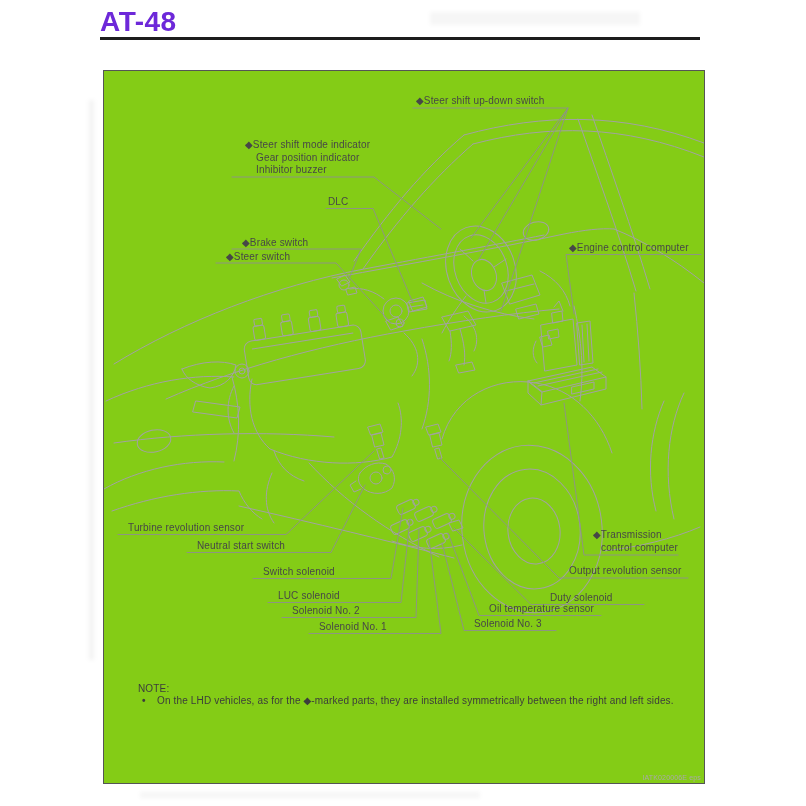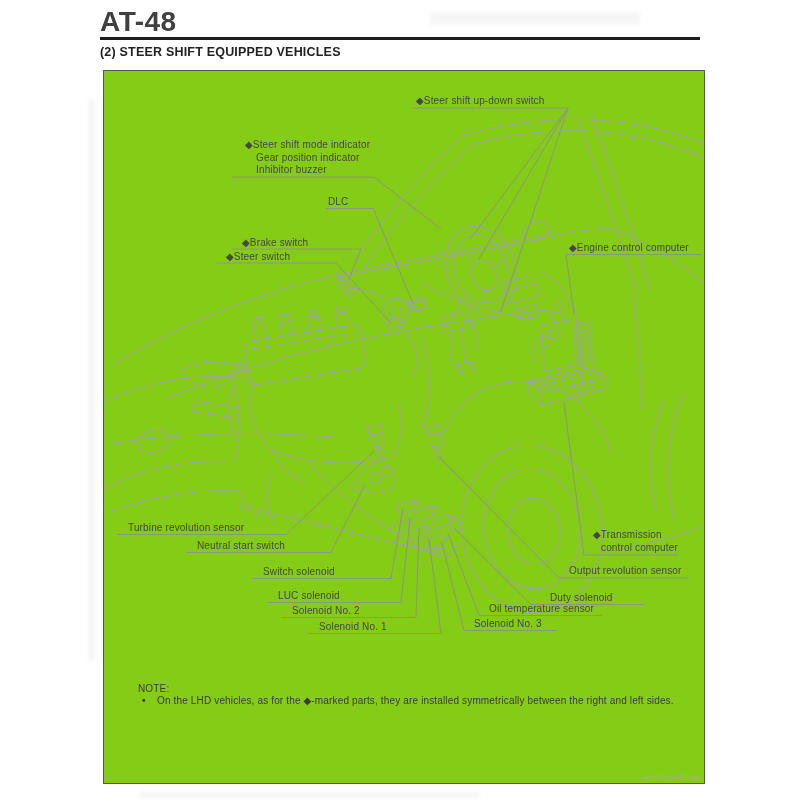--- a/index.html
+++ b/index.html
@@ -1,19 +1,19 @@
 <!DOCTYPE html>
 <html><head>
 <meta charset="utf-8">
 <style>
   html,body{margin:0;padding:0;background:#ffffff;}
   .page{position:relative;width:806px;height:806px;background:#ffffff;overflow:hidden;
         font-family:"Liberation Sans", sans-serif;color:#333;}
   .hdr-title{position:absolute;left:100px;top:6px;font-size:28px;font-weight:bold;
-             letter-spacing:0.5px;color:#404040;}
+             letter-spacing:0.5px;color:#6d28d9;}
   .hdr-rule{position:absolute;left:100px;top:37px;width:600px;height:3px;background:#1d1d1d;}
   .section-title{position:absolute;left:100px;top:45px;font-size:12.5px;font-weight:bold;
                  letter-spacing:0.2px;color:#222;}
   .figure-box{position:absolute;left:103px;top:70px;width:600px;height:712px;
               border:1.4px solid #555;background:#84cc16;}
   .figure-box svg{position:absolute;left:0;top:0;}
   .smudge{position:absolute;filter:blur(2px);pointer-events:none;}
   svg text{fill:#474747;font-family:"Liberation Sans", sans-serif;font-size:10px;letter-spacing:0.15px;}
   svg .note-t{fill:#3c3c3c;}
   svg .code-t{fill:#a9a9a9;font-size:7px;}
@@ -21,21 +21,20 @@
     stroke-linecap:round;stroke-linejoin:round;}
   .leaders path{fill:none;stroke:#8e8e8e;stroke-width:0.9;stroke-linecap:round;}
 </style>
 </head>
 <body>
 
 <div class="page">
 
   <div class="hdr-title">AT-48</div>
   <div class="hdr-rule"></div>
-  <div class="section-title">(2) STEER SHIFT EQUIPPED VEHICLES</div>
 
   <div class="smudge" style="left:89px;top:100px;width:5px;height:560px;background:rgba(0,0,0,0.05);"></div>
   <div class="smudge" style="left:430px;top:12px;width:210px;height:13px;background:rgba(0,0,0,0.035);"></div>
   <div class="smudge" style="left:600px;top:420px;width:85px;height:110px;background:rgba(0,0,0,0.018);"></div>
   <div class="smudge" style="left:140px;top:792px;width:340px;height:6px;background:rgba(0,0,0,0.04);"></div>
 
   <div class="figure-box">
     <svg width="600" height="712" viewBox="0 0 600 712">
 
       <g class="car">

